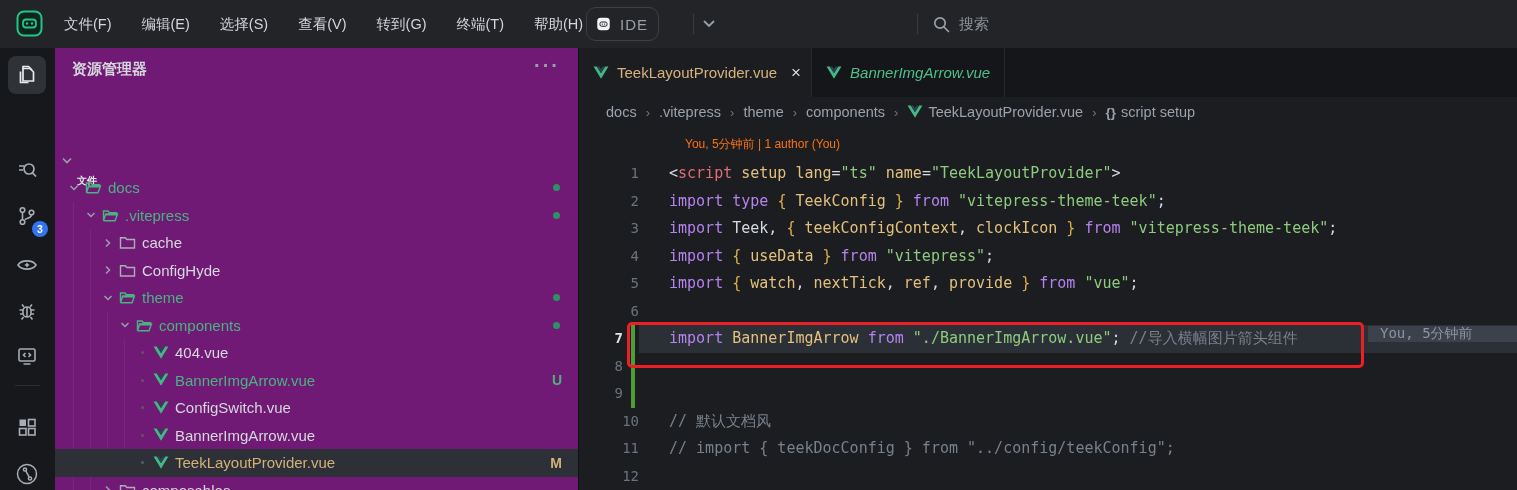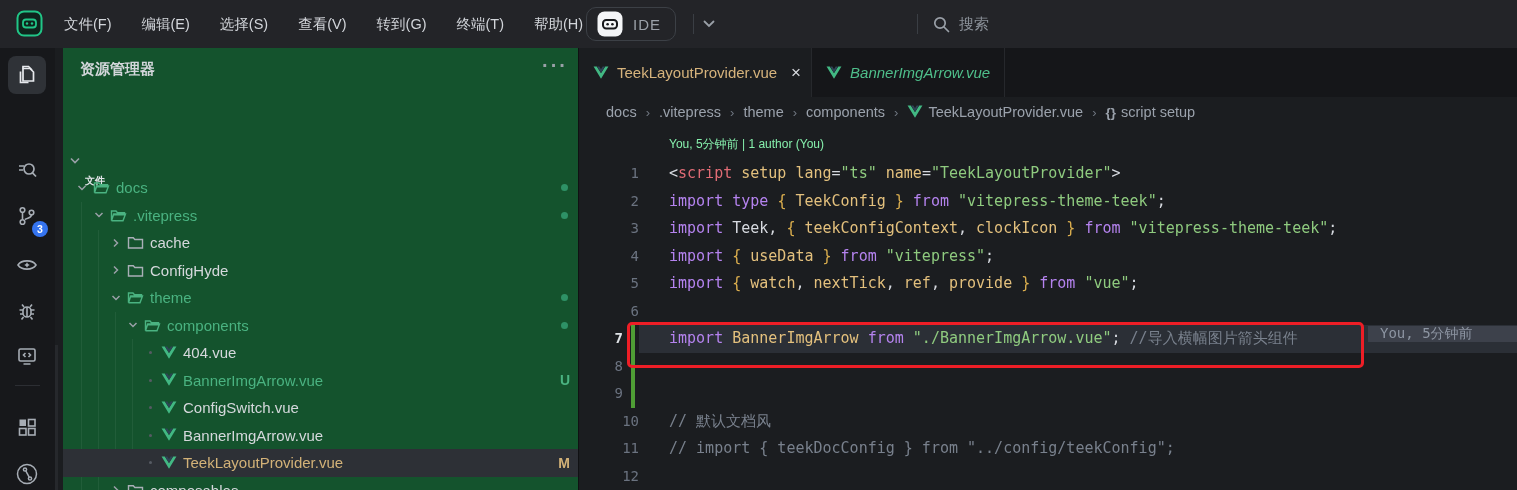--- a/index.html
+++ b/index.html
@@ -4,21 +4,21 @@
 <style>
   * { margin:0; padding:0; box-sizing:border-box; }
   html,body { width:1517px; height:490px; overflow:hidden; background:#1b1d20;
     font-family:"Liberation Sans","DejaVu Sans",sans-serif; }
 
   
   .titlebar { position:absolute; left:0; top:0; width:1517px; height:48px; background:#232428; }
   .logo { position:absolute; left:16px; top:10px; width:27px; height:27px; }
   .menubar { position:absolute; left:64px; top:0; height:48px; display:flex; align-items:center; gap:30px; }
   .menu-item { color:#d2d5da; font-size:14.5px; cursor:default; white-space:nowrap; }
-  .ide-badge { position:absolute; left:586px; top:7px; width:90px; height:34px; border:1px solid #3c4046;
+  .ide-badge { position:absolute; left:586px; top:7px; width:73px; height:34px; border:1px solid #3c4046;
     border-radius:10px; display:flex; align-items:center; padding:0 10px; gap:10px; }
   .ide-badge .ide-ic { width:26px; height:26px; }
   .ide-badge .ide-txt { color:#9aa0a8; font-size:15px; letter-spacing:1px; }
   .tb-sep { position:absolute; top:14px; width:1px; height:20px; background:#3a3e44; }
   .project-btn { position:absolute; left:703px; top:0; height:48px; display:flex; align-items:center; gap:10px; }
   .project-name { color:#e9ebef; font-size:15px; font-weight:bold; }
   .search-btn { position:absolute; left:933px; top:0; height:48px; display:flex; align-items:center; gap:9px; }
   .search-label { color:#8b9199; font-size:15px; }
 
   
@@ -27,21 +27,21 @@
     display:flex; align-items:center; justify-content:center; }
   .ab-item.active { background:#2f3237; }
   .ab-item svg { stroke:#a7adb5; }
   .ab-item.active svg { stroke:#e8eaee; }
   .ab-badge { position:absolute; right:-2px; bottom:-2px; width:16px; height:16px; border-radius:50%;
     background:#3574f0; color:#fff; font-size:10.5px; display:flex; align-items:center; justify-content:center; font-weight:bold; }
   .ab-divider { position:absolute; left:15px; top:337px; width:25px; height:1px; background:#2c2e33; }
   .sb-scroll { position:absolute; left:55px; top:345px; width:3px; height:145px; background:#26282c; }
 
   
-  .sidebar { position:absolute; left:63px; top:48px; width:523px; height:442px; background:#14532d; }
+  .sidebar { position:absolute; left:55px; top:48px; width:523px; height:442px; background:#701a75; }
   .sb-header { position:absolute; left:0; top:0; width:100%; height:42px; display:flex; align-items:center; }
   .sb-title { margin-left:17px; color:#d4d7db; font-size:15px; font-weight:bold; }
   .sb-more { position:absolute; right:18px; top:6px; color:#9aa0a8; font-size:20px; letter-spacing:2px; font-weight:bold; }
   .sb-section { position:absolute; left:0; top:98px; width:100%; height:28px; display:flex; align-items:center; }
   .sb-section .chev { margin-left:7px; }
   .sb-section-label { margin-left:5px; color:#e2e5e9; font-size:10px; font-weight:bold;margin-top:42px; }
   .tree { position:absolute; left:0; top:126px; width:100%; }
   .tree-row { position:relative; height:27.5px; display:flex; align-items:center; width:100%; }
   .tree-row.selected { background:#2d3036; }
   .tree-label { margin-left:6px; font-size:15px; color:#d5d8dc; white-space:nowrap; }
@@ -61,21 +61,21 @@
   .tab { height:49px; display:flex; align-items:center; padding:0 14px; gap:8px; border-right:1px solid #26282c; }
   .tab.active { background:#1b1d20; padding-right:10px; }
   .tab-label { font-size:15px; white-space:nowrap; }
   .tab.active .tab-label { color:#d6b37c; }
   .tab.preview .tab-label { color:#4fbf8b; font-style:italic; }
   .tab-close { color:#d8dbe0; font-size:17px; margin-left:6px; }
   .breadcrumbs { position:absolute; left:0; top:49px; width:939px; height:30px; display:flex; align-items:center; padding-left:27px; gap:9px; background:#1b1d20; }
   .bc-item { color:#9ba2ac; font-size:14.5px; display:flex; align-items:center; gap:5px; white-space:nowrap; }
   .bc-sep { color:#6f7680; font-size:13px; }
   .bc-braces { color:#9ba2ac; font-weight:bold; font-size:13.5px; }
-  .codelens { position:absolute; left:90px; top:88px; color:#86efac; font-size:12px; font-family:"Liberation Sans","DejaVu Sans",sans-serif; }
+  .codelens { position:absolute; left:106px; top:88px; color:#f97316; font-size:12px; font-family:"Liberation Sans","DejaVu Sans",sans-serif; }
   .code { position:absolute; left:0; top:112px; width:939px; font-family:"DejaVu Sans Mono","Liberation Mono",monospace; }
   .line { position:relative; display:flex; height:27.5px; line-height:27.5px; }
   .line.active { background:linear-gradient(90deg, rgba(0,0,0,0) 0 60px, #2b2f36 60px 100%); }
   .ln { flex:none; width:60px; text-align:right; color:#6b7380; font-size:14px; }
   .line.changed .ln { padding-right:16px; }
   .line.active .ln { color:#dfe2e6; font-weight:bold; }
   .line.changed::before { content:''; position:absolute; left:52px; top:0; bottom:0; width:4px; background:#4f9e35; }
   .ltext { margin-left:30px; white-space:pre; font-size:15px; color:#d7dae0; }
   .tk-k { color:#b583ef; } .tk-r { color:#e06c75; } .tk-y { color:#e3c07d; }
   .tk-b { color:#dcaf4e; } .tk-g { color:#8fcb7f; } .tk-p { color:#d7dae0; } .tk-c { color:#79818d; }

